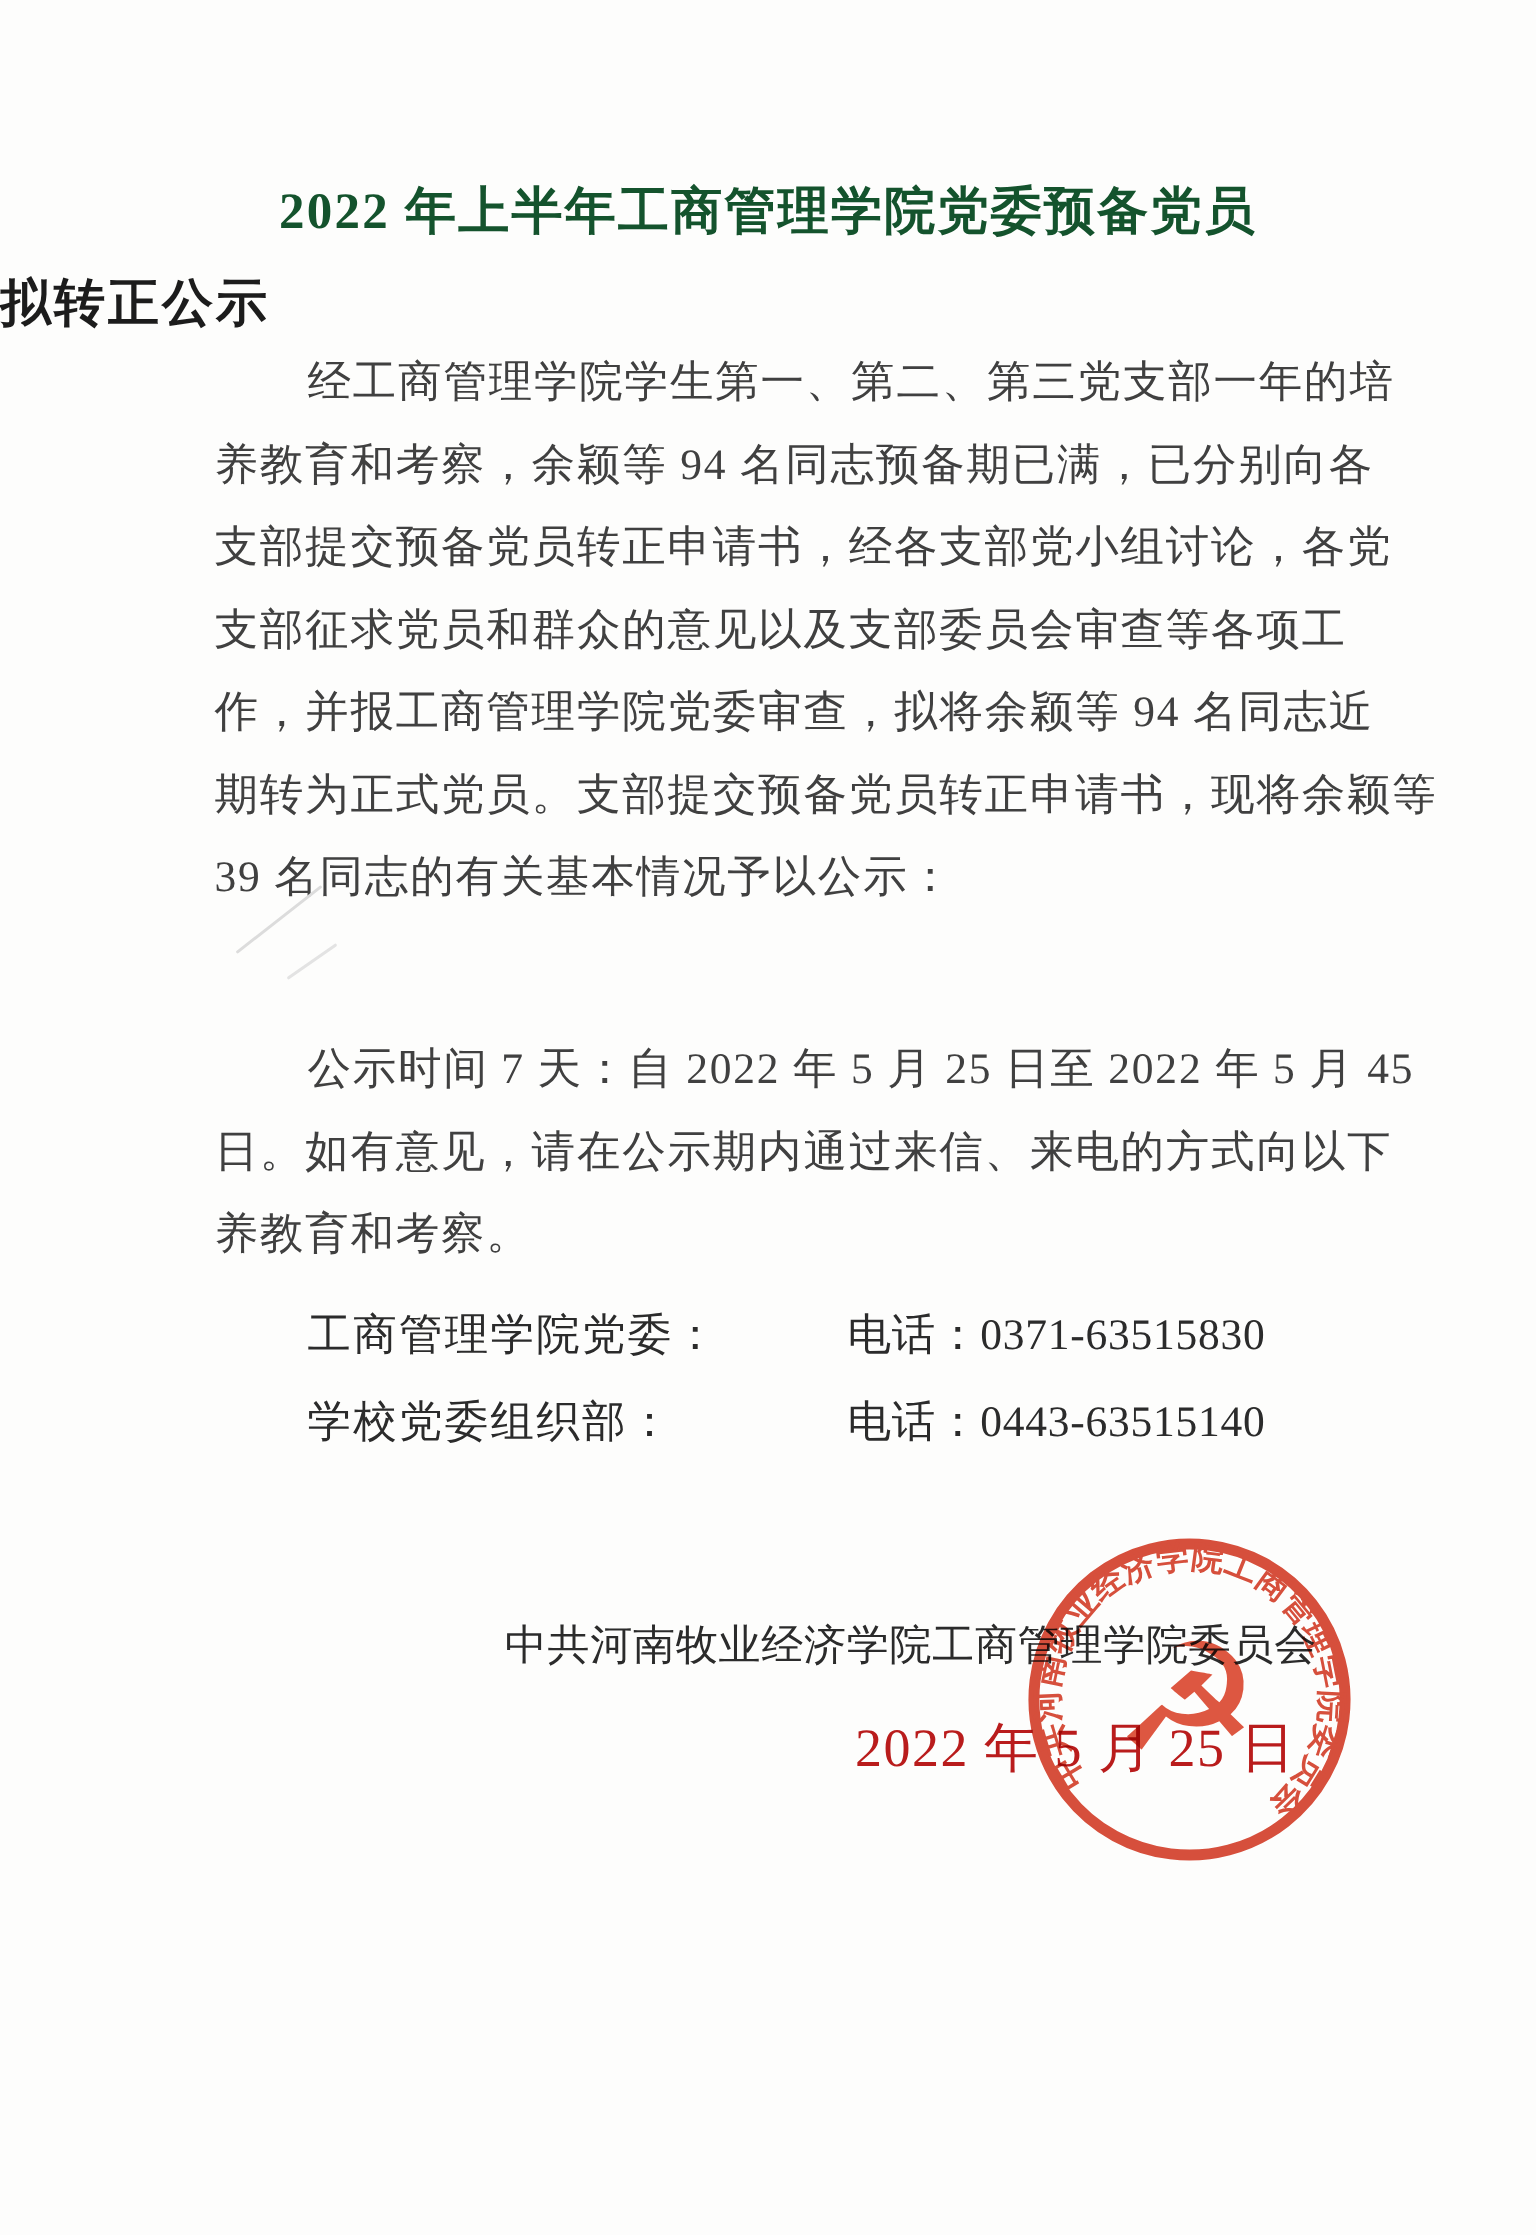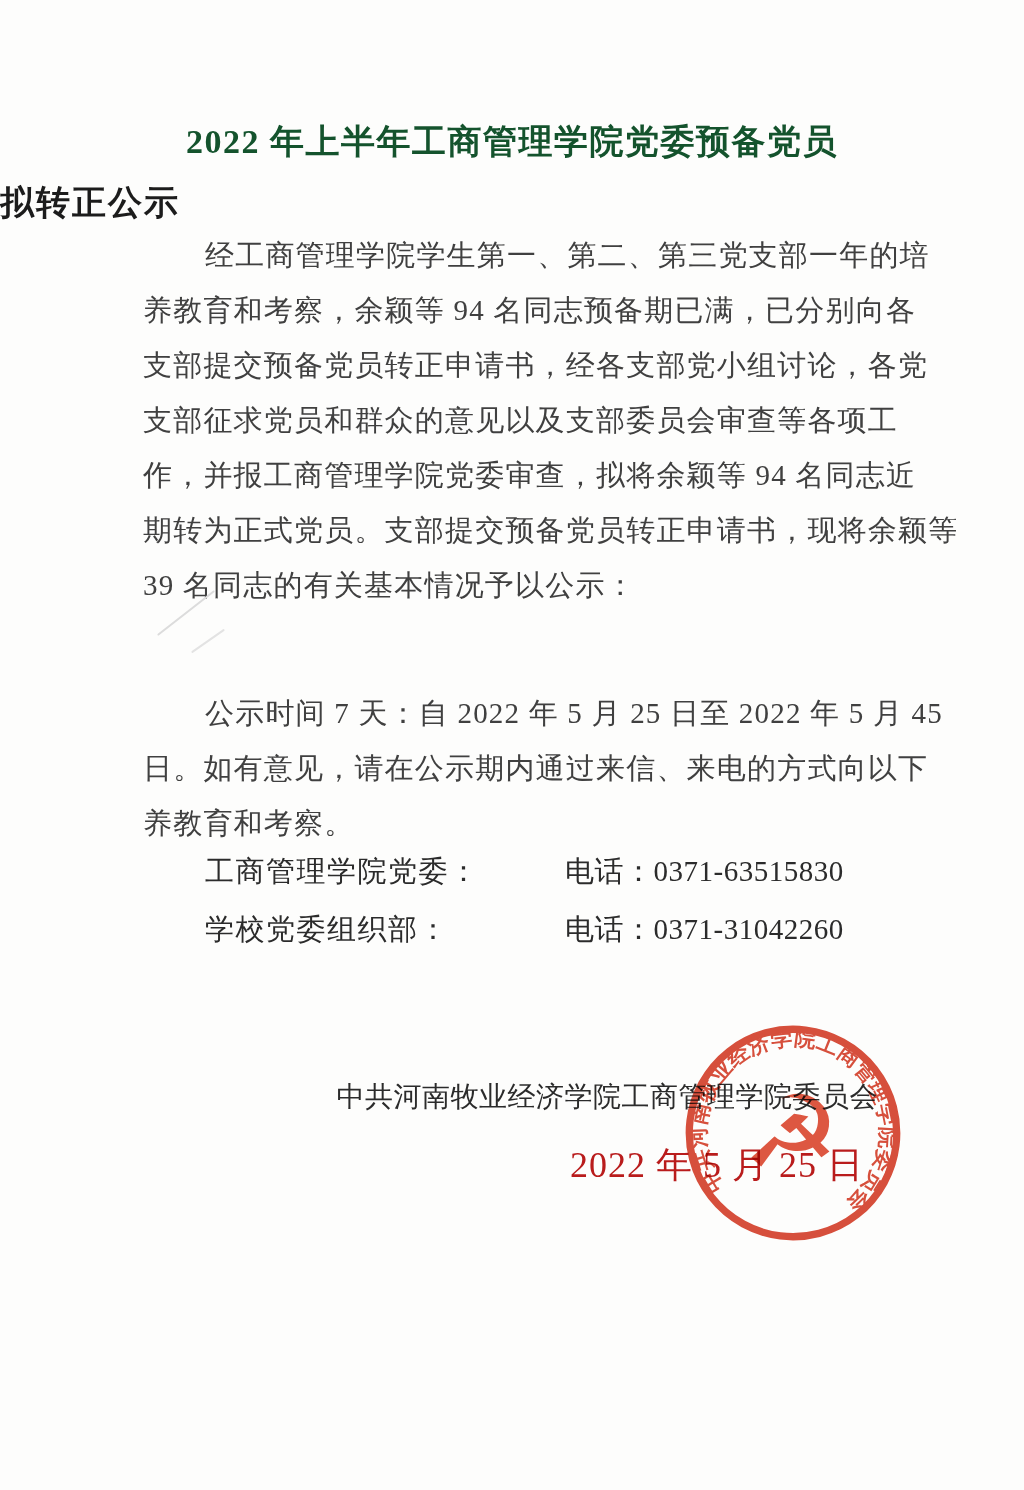--- a/index.html
+++ b/index.html
@@ -49,21 +49,21 @@
     position: absolute;
     left: 143px;
     top: 852px;
     width: 742px;
     font-size: 29px;
     color: #2b2b2b;
   }
   .contact-row {
     display: flex;
     height: 58px;
-    align-items: flex-start;
+    align-items: flex-end;
   }
   .contact-label {
     padding-left: 62px;
     width: 422px;
     letter-spacing: 1.5px;
   }
   .contact-phone {
     letter-spacing: 0.5px;
   }
   .signature {
@@ -142,21 +142,21 @@
     <div class="bline">养教育和考察。</div>
   </div>
 
   <div class="contacts">
     <div class="contact-row">
       <span class="contact-label">工商管理学院党委：</span>
       <span class="contact-phone">电话：0371-63515830</span>
     </div>
     <div class="contact-row">
       <span class="contact-label">学校党委组织部：</span>
-      <span class="contact-phone">电话：0371-31042260</span>
+      <span class="contact-phone">电话：0443-63515140</span>
     </div>
   </div>
 
   <div class="signature">中共河南牧业经济学院工商管理学院委员会</div>
   <div class="doc-date">2022 年 5 月 25 日</div>
 
   <svg class="seal" viewBox="0 0 230 230" aria-hidden="true">
     <defs>
       <path id="sealArc" d="M 51.4 178.6 A 90 90 0 1 1 178.6 178.6" fill="none"></path>
     </defs>

